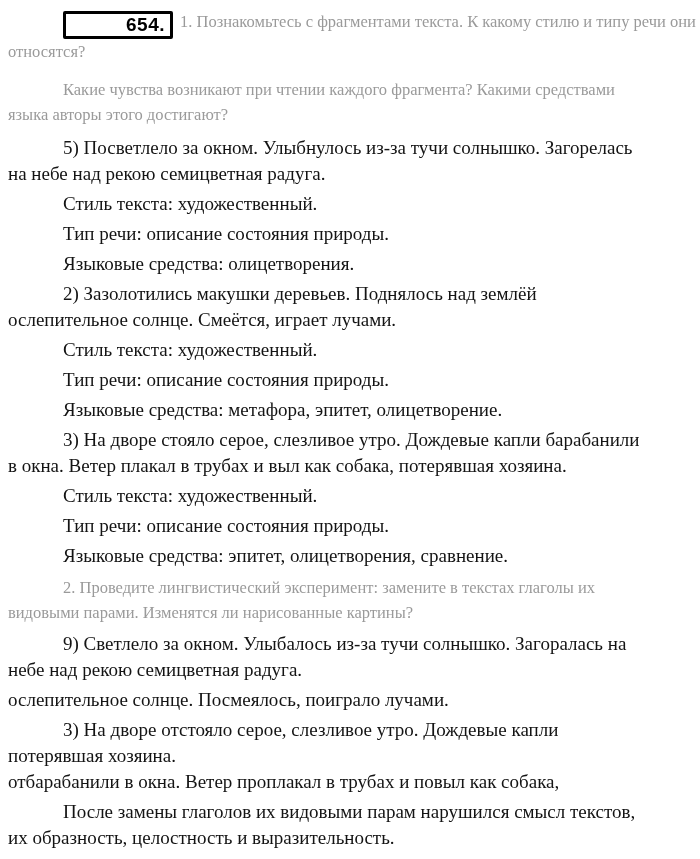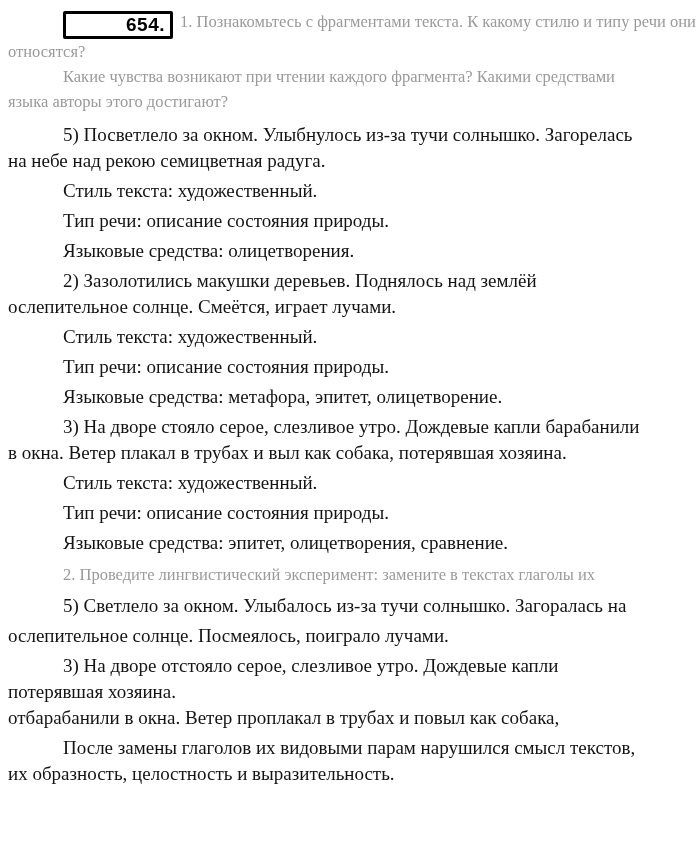--- a/index.html
+++ b/index.html
@@ -33,21 +33,21 @@
   
   .gray .line, .gray-inline {
     color: #9a9a9a;
     font-size: 16.5px;
     filter: blur(0.4px);
   }
   .gray .line { line-height: 25px; }
   .q-block { margin-bottom: 8px; }
   .task2-block { margin-top: 6px; margin-bottom: 6px; }
 
-  .header-para { margin-bottom: 0; }
+  .header-para { margin-bottom: 13px; }
   .header-line { line-height: 26px; text-indent: 55px; white-space: nowrap; }
 
   .num-box {
     display: inline-block;
     border: 3px solid #000000;
     border-radius: 2px;
     padding: 0 5px 1px 5px;
     font-family: "Liberation Sans", sans-serif;
     font-weight: bold;
     font-size: 19px;
@@ -122,24 +122,26 @@
   </div>
   <div class="para">
     <div class="line l1">Тип речи: описание состояния природы.</div>
   </div>
   <div class="para">
     <div class="line l1">Языковые средства: эпитет, олицетворения, сравнение.</div>
   </div>
 
   <div class="para gray task2-block">
     <div class="line l1">2. Проведите лингвистический эксперимент: замените в текстах глаголы их</div>
+    <div class="line">видовыми парами. Изменятся ли нарисованные картины?</div>
   </div>
 
   <div class="para">
-    <div class="line l1">5) Светлело за окном. Улыбалось из-за тучи солнышко. Загоралась на</div>
+    <div class="line l1">9) Светлело за окном. Улыбалось из-за тучи солнышко. Загоралась на</div>
+    <div class="line">небе над рекою семицветная радуга.</div>
   </div>
 
   <div class="para">
     <div class="line">ослепительное солнце. Посмеялось, поиграло лучами.</div>
   </div>
 
   <div class="para">
     <div class="line l1">3) На дворе отстояло серое, слезливое утро. Дождевые капли</div>
     <div class="line">потерявшая хозяина.</div>
     <div class="line">отбарабанили в окна. Ветер проплакал в трубах и повыл как собака,</div>

